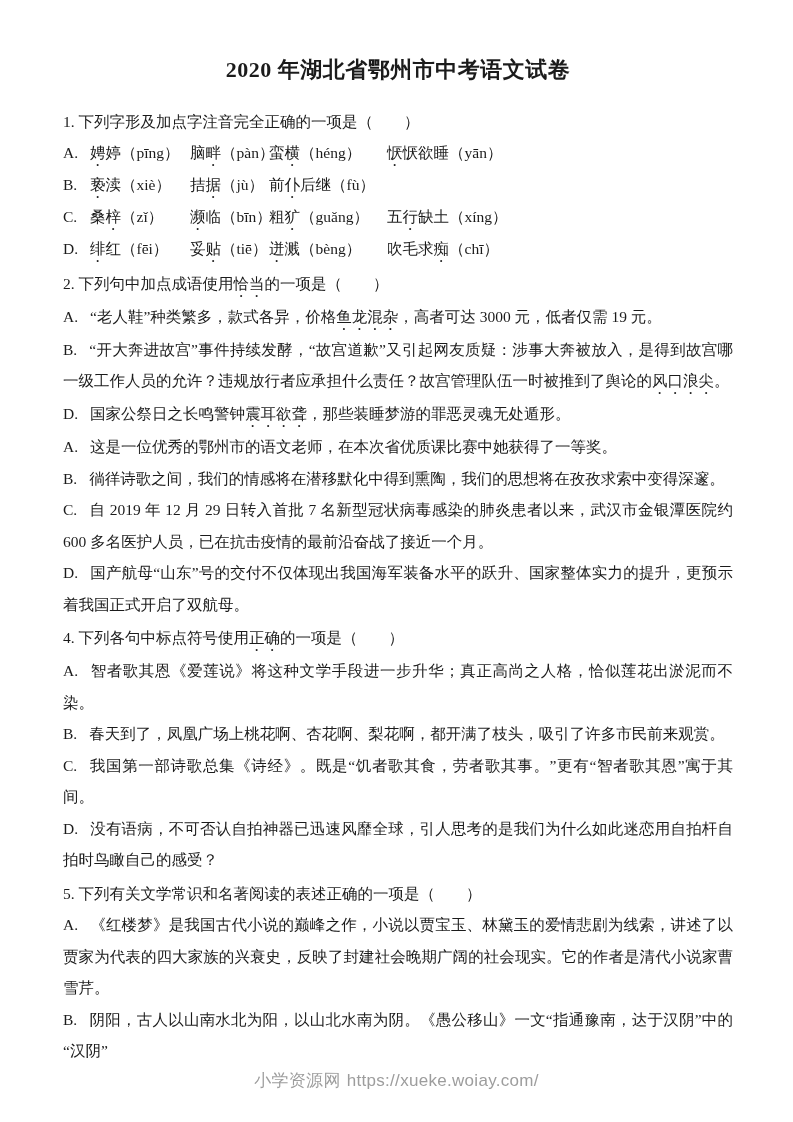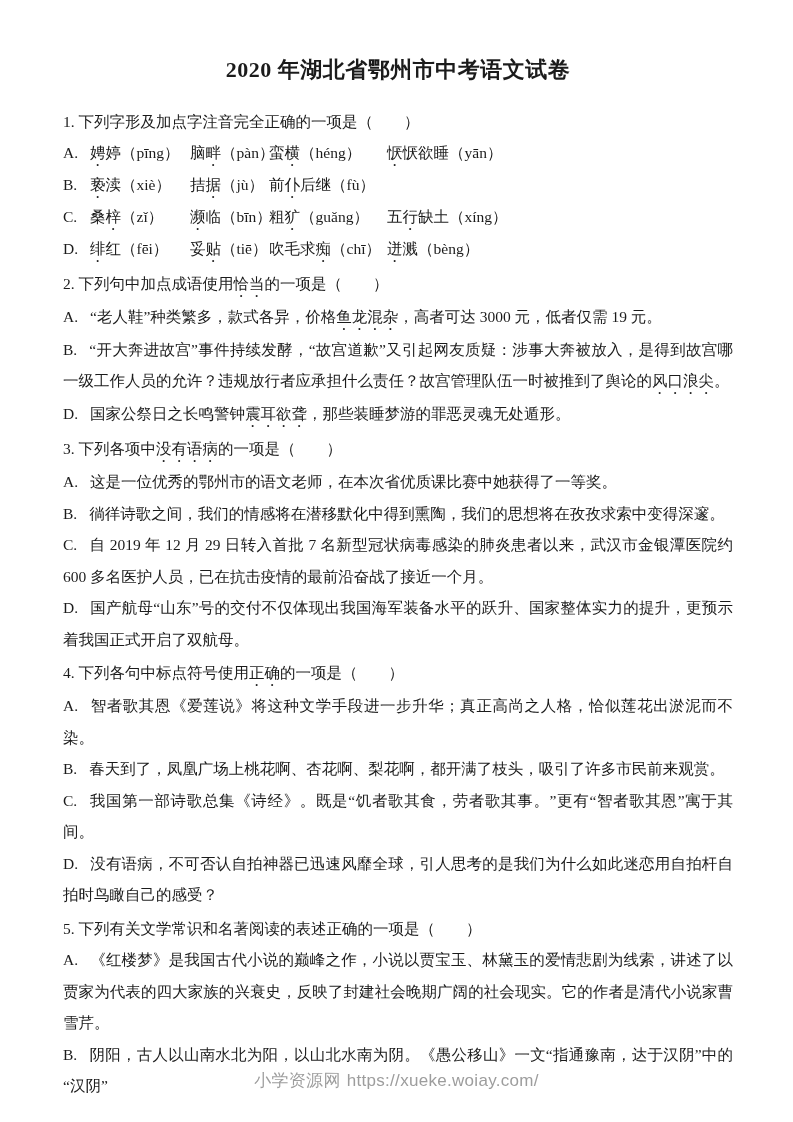--- a/index.html
+++ b/index.html
@@ -79,30 +79,29 @@
     <span class="lbl">C.</span>
     <span class="t">桑<em class="d">梓</em>（zǐ）</span>
     <span class="t"><em class="d">濒</em>临（bīn）</span>
     <span class="t">粗<em class="d">犷</em>（guǎng）</span>
     <span class="t">五<em class="d">行</em>缺土（xíng）</span>
   </div>
   <div class="q1row">
     <span class="lbl">D.</span>
     <span class="t"><em class="d">绯</em>红（fēi）</span>
     <span class="t">妥<em class="d">贴</em>（tiē）</span>
+    <span class="t"><em class="d">迸</em>溅（bèng）</span>
     <span class="t">吹毛求<em class="d">痴</em>（chī）</span>
-    <span class="t"><em class="d">迸</em>溅（bèng）</span>
   </div>
 
   <p class="stem">2. 下列句中加点成语使用<em class="d">恰当</em>的一项是（　　）</p>
   <p class="opt"><span class="lbl">A.</span><span>“老人鞋”种类繁多，款式各异，价格<em class="d">鱼龙混杂</em>，高者可达 3000 元，低者仅需 19 元。</span></p>
   <p class="opt"><span class="lbl">B.</span><span>“开大奔进故宫”事件持续发酵，“故宫道歉”又引起网友质疑：涉事大奔被放入，是得到故宫哪一级工作人员的允许？违规放行者应承担什么责任？故宫管理队伍一时被推到了舆论的<em class="d">风口浪尖</em>。</span></p>
   <p class="opt"><span class="lbl">D.</span><span>国家公祭日之长鸣警钟<em class="d">震耳欲聋</em>，那些装睡梦游的罪恶灵魂无处遁形。</span></p>
 
-  <p class="stem">3. 下列各项中<em class="d">没有语病</em>的一项是（　　）</p>
   <p class="opt"><span class="lbl">A.</span><span>这是一位优秀的鄂州市的语文老师，在本次省优质课比赛中她获得了一等奖。</span></p>
   <p class="opt"><span class="lbl">B.</span><span>徜徉诗歌之间，我们的情感将在潜移默化中得到熏陶，我们的思想将在孜孜求索中变得深邃。</span></p>
   <p class="opt"><span class="lbl">C.</span><span>自 2019 年 12 月 29 日转入首批 7 名新型冠状病毒感染的肺炎患者以来，武汉市金银潭医院约 600 多名医护人员，已在抗击疫情的最前沿奋战了接近一个月。</span></p>
   <p class="opt"><span class="lbl">D.</span><span>国产航母“山东”号的交付不仅体现出我国海军装备水平的跃升、国家整体实力的提升，更预示着我国正式开启了双航母。</span></p>
 
   <p class="stem">4. 下列各句中标点符号使用<em class="d">正确</em>的一项是（　　）</p>
   <p class="opt"><span class="lbl">A.</span><span>智者歌其恩《爱莲说》将这种文学手段进一步升华；真正高尚之人格，恰似莲花出淤泥而不染。</span></p>
   <p class="opt"><span class="lbl">B.</span><span>春天到了，凤凰广场上桃花啊、杏花啊、梨花啊，都开满了枝头，吸引了许多市民前来观赏。</span></p>
   <p class="opt"><span class="lbl">C.</span><span>我国第一部诗歌总集《诗经》。既是“饥者歌其食，劳者歌其事。”更有“智者歌其恩”寓于其间。</span></p>
   <p class="opt"><span class="lbl">D.</span><span>没有语病，不可否认自拍神器已迅速风靡全球，引人思考的是我们为什么如此迷恋用自拍杆自拍时鸟瞰自己的感受？</span></p>

